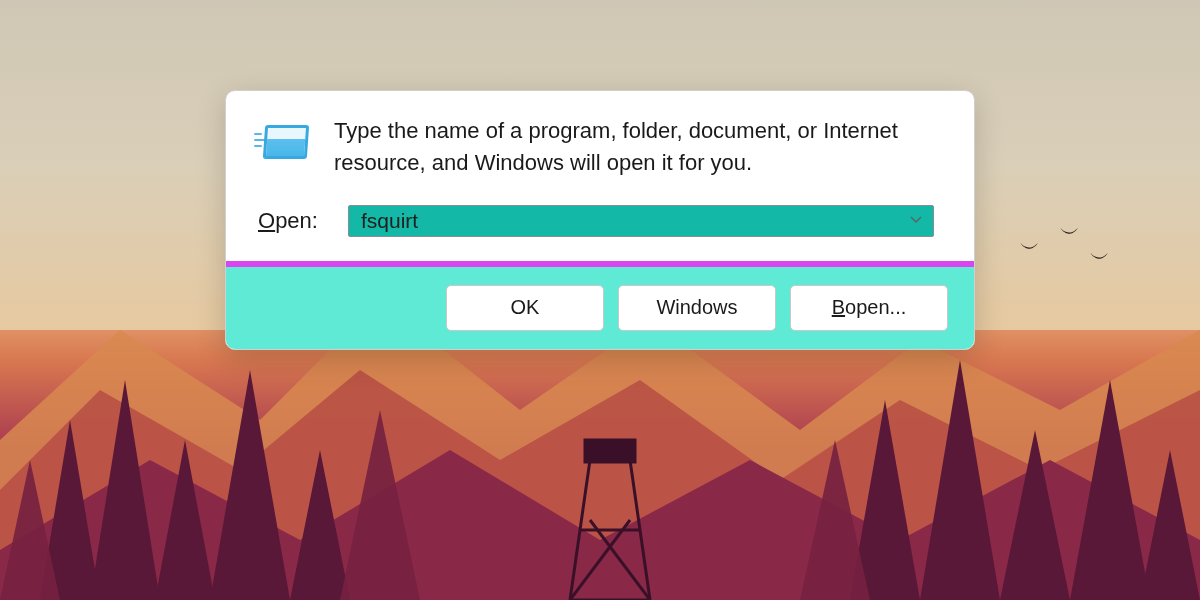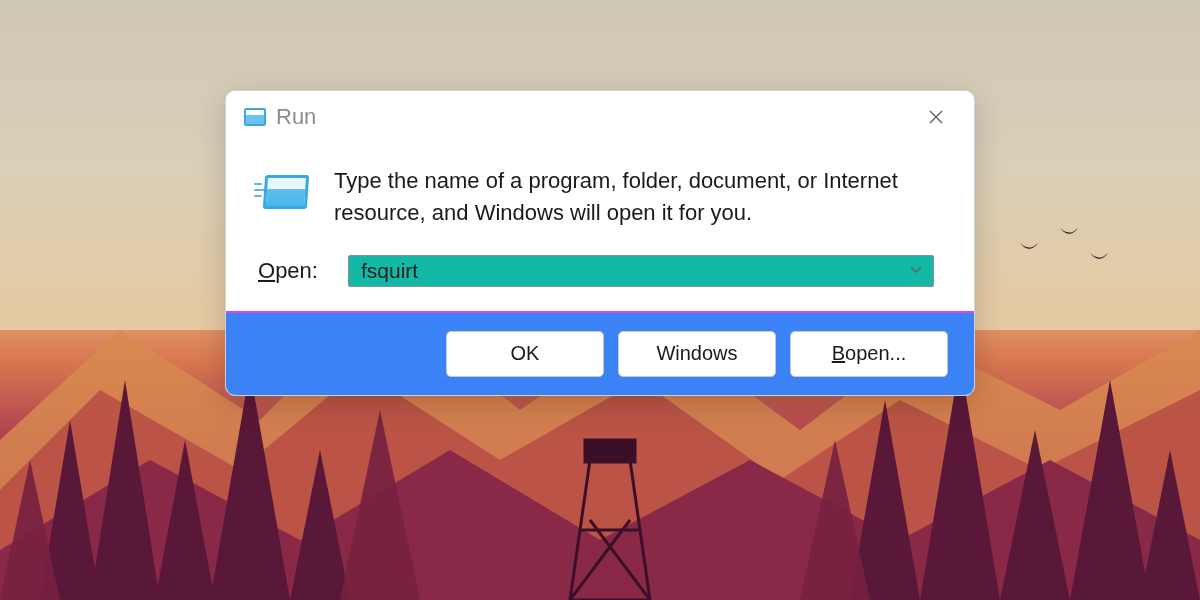--- a/index.html
+++ b/index.html
@@ -93,21 +93,21 @@
     }
     .combo input {
       border:none; outline:none; width:100%; font-size:21px; font-family:inherit; color:#202020;
       background:transparent;
     }
     .combo-chevron {
       position:absolute; right:10px; top:50%; transform:translateY(-50%);
       color:#606060; pointer-events:none;
     }
     .button-row {
-      background:#3b82f6; border-top:2px solid #d946ef;
+      background:#5eead4; border-top:6px solid #d946ef;
       padding:18px 26px; display:flex; justify-content:flex-end; gap:14px;
     }
     .btn {
       min-width:158px; height:46px; background:#ffffff; border:1px solid #c8c8c8;
       border-radius:5px; font-size:20px; color:#1a1a1a; font-family:inherit;
       cursor:pointer; display:flex; align-items:center; justify-content:center;
     }
     .btn .u { text-decoration:underline; }
   </style>
 </head>
@@ -150,31 +150,20 @@
       <line x1="570" y1="280" x2="650" y2="280"></line>
       <line x1="570" y1="280" x2="630" y2="200"></line>
       <line x1="650" y1="280" x2="590" y2="200"></line>
       <line x1="580" y1="210" x2="640" y2="210"></line>
       <rect x="585" y="120" width="50" height="22" fill="#3a1028"></rect>
     </g>
   </svg>
 </div>
 
 <div class="dialog">
-  <div class="titlebar">
-    <div class="titlebar-left">
-      <div class="title-icon"></div>
-      <div class="title-text">Run</div>
-    </div>
-    <div class="close-btn">
-      <svg width="14" height="14" viewBox="0 0 14 14">
-          <path d="M1 1 L13 13 M13 1 L1 13" stroke="currentColor" stroke-width="1.4" fill="none"></path>
-        </svg>
-    </div>
-  </div>
 
   <div class="body-section">
     <div class="run-icon">
       <div class="run-icon-lines">
           <span></span>
           <span></span>
           <span></span>
         </div>
       <div class="run-icon-box"></div>
     </div>

